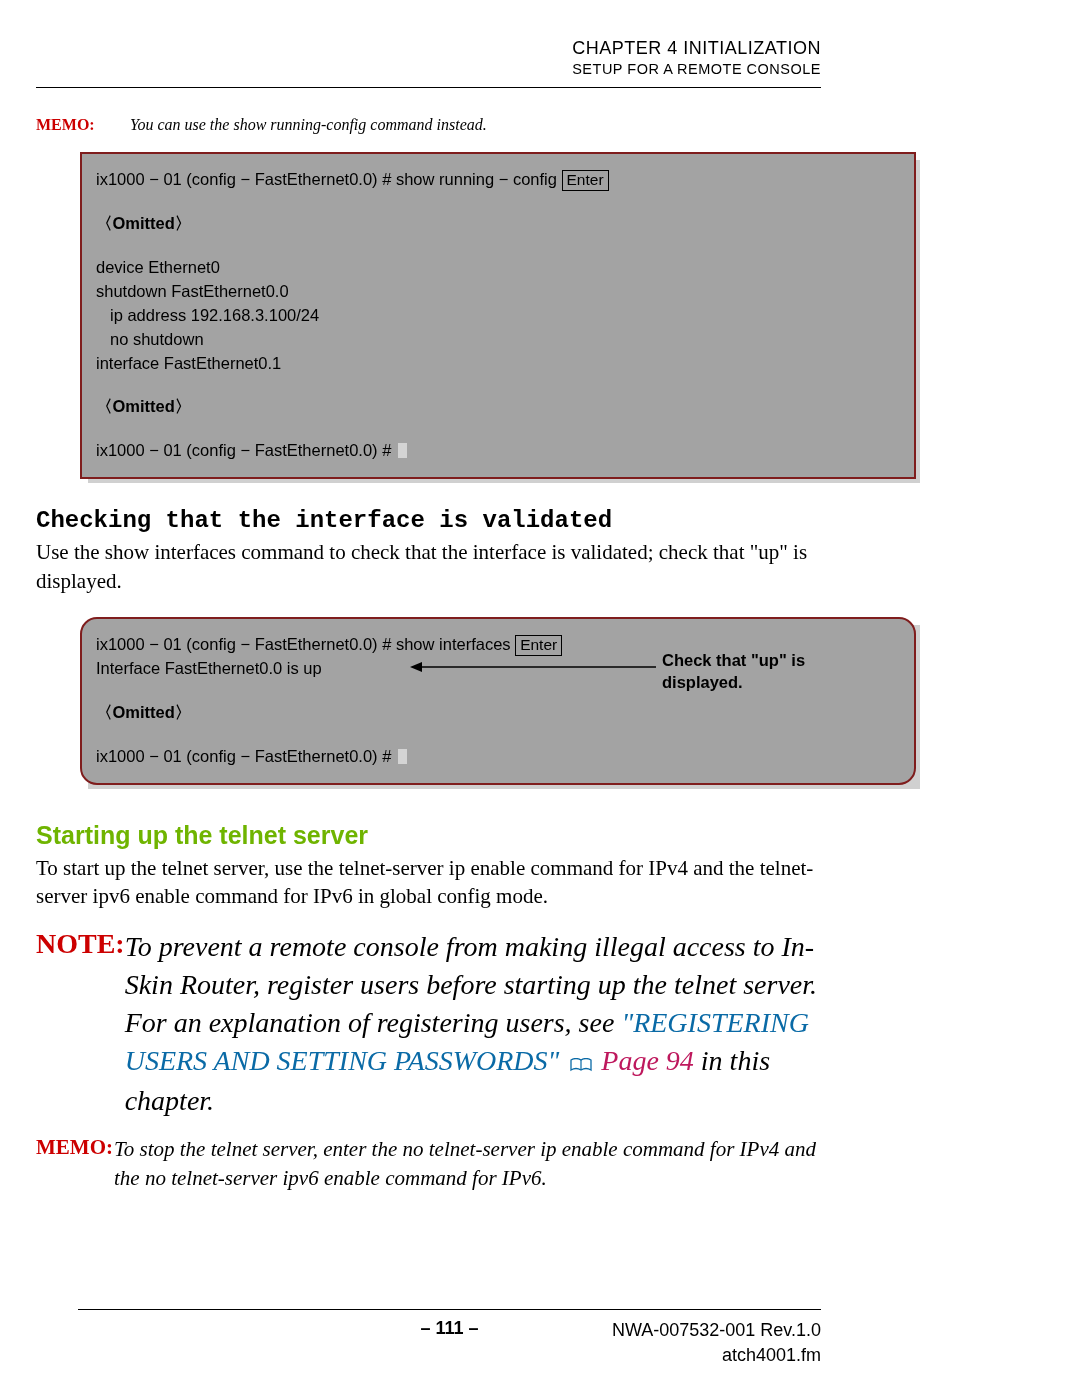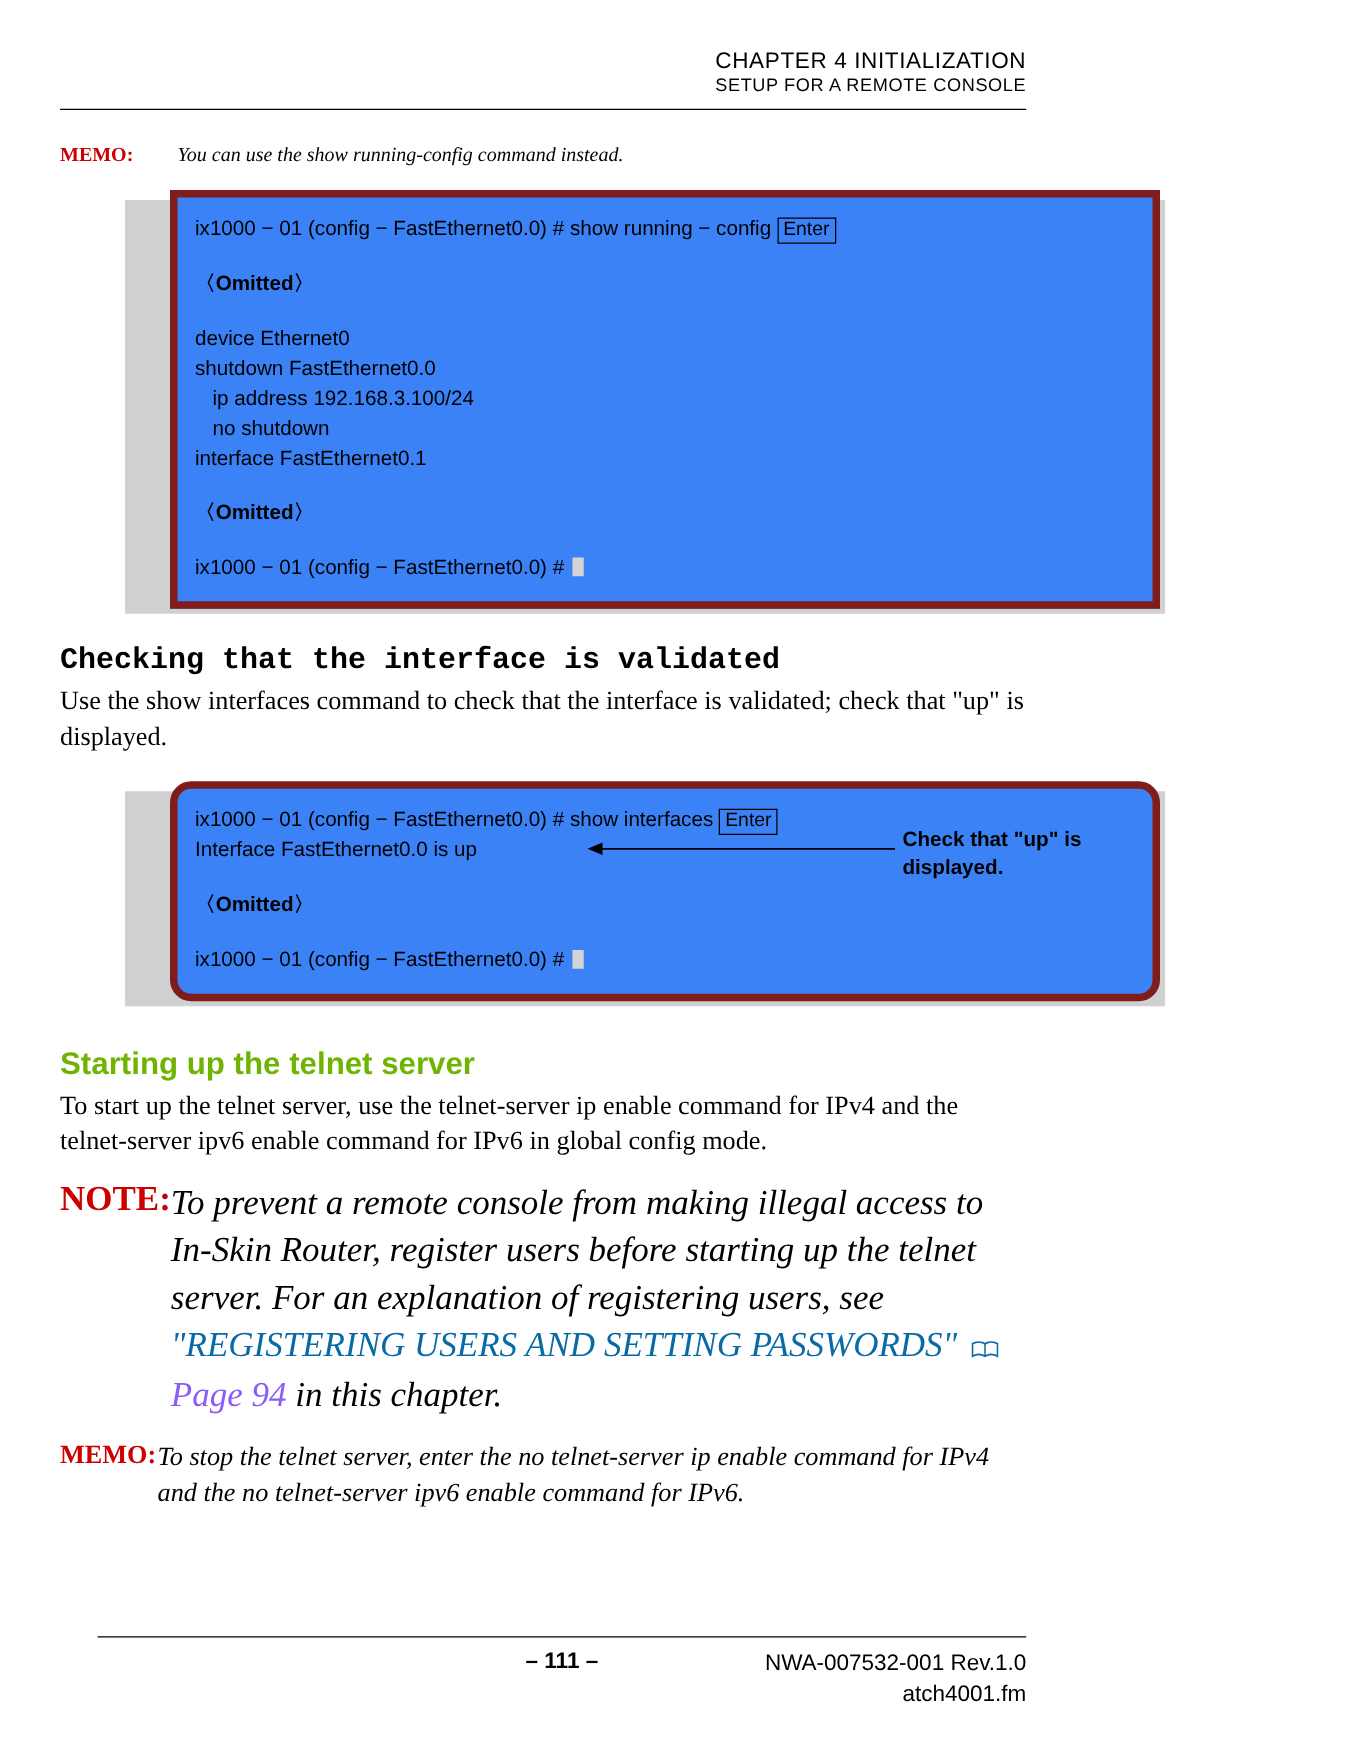--- a/index.html
+++ b/index.html
@@ -7,21 +7,21 @@
     padding: 0;
     background: #fff;
     font-family: "Times New Roman", Times, serif;
     color: #000;
   }
   .page {
     width: 899px;
     height: 1397px;
     position: relative;
     box-sizing: border-box;
-    padding: 38px 78px 0 48px;
+    padding: 38px 78px 0 36px;
   }
   .header {
     text-align: right;
     font-family: Arial, Helvetica, sans-serif;
     color: #000;
   }
   .header .chapter {
     font-size: 18px;
     letter-spacing: 0.5px;
   }
@@ -66,21 +66,21 @@
   .note-body {
     flex: 1;
     font-style: italic;
     line-height: 1.35;
   }
   .link-text {
     color: #0a6aa6;
     font-style: italic;
   }
   .page-ref {
-    color: #8b5cf6;
+    color: #be185d;
     font-style: italic;
   }
   .page-icon {
     display: inline-block;
     vertical-align: -2px;
     margin: 0 2px 0 4px;
   }
   .codebox {
     position: relative;
     margin: 18px 0 0 44px;
@@ -91,27 +91,26 @@
     top: 8px;
     left: 8px;
     right: -4px;
     bottom: -4px;
     background: #d0d0d0;
     z-index: 0;
   }
   .codebox .panel {
     position: relative;
     z-index: 1;
-    border: 6px solid #7f1d1d;
-    background: #3b82f6;
+    border: 2px solid #7f1d1d;
+    background: #a3a3a3;
     padding: 14px 14px 14px 14px;
     font-family: Arial, Helvetica, sans-serif;
     font-size: 16.5px;
     line-height: 1.45;
-    margin-left: 44px;
   }
   .kbd {
     border: 1px solid #000;
     padding: 0 4px;
     font-family: Arial, Helvetica, sans-serif;
     font-size: 15.5px;
     display: inline-block;
     line-height: 1.2;
   }
   .angled-bold {

